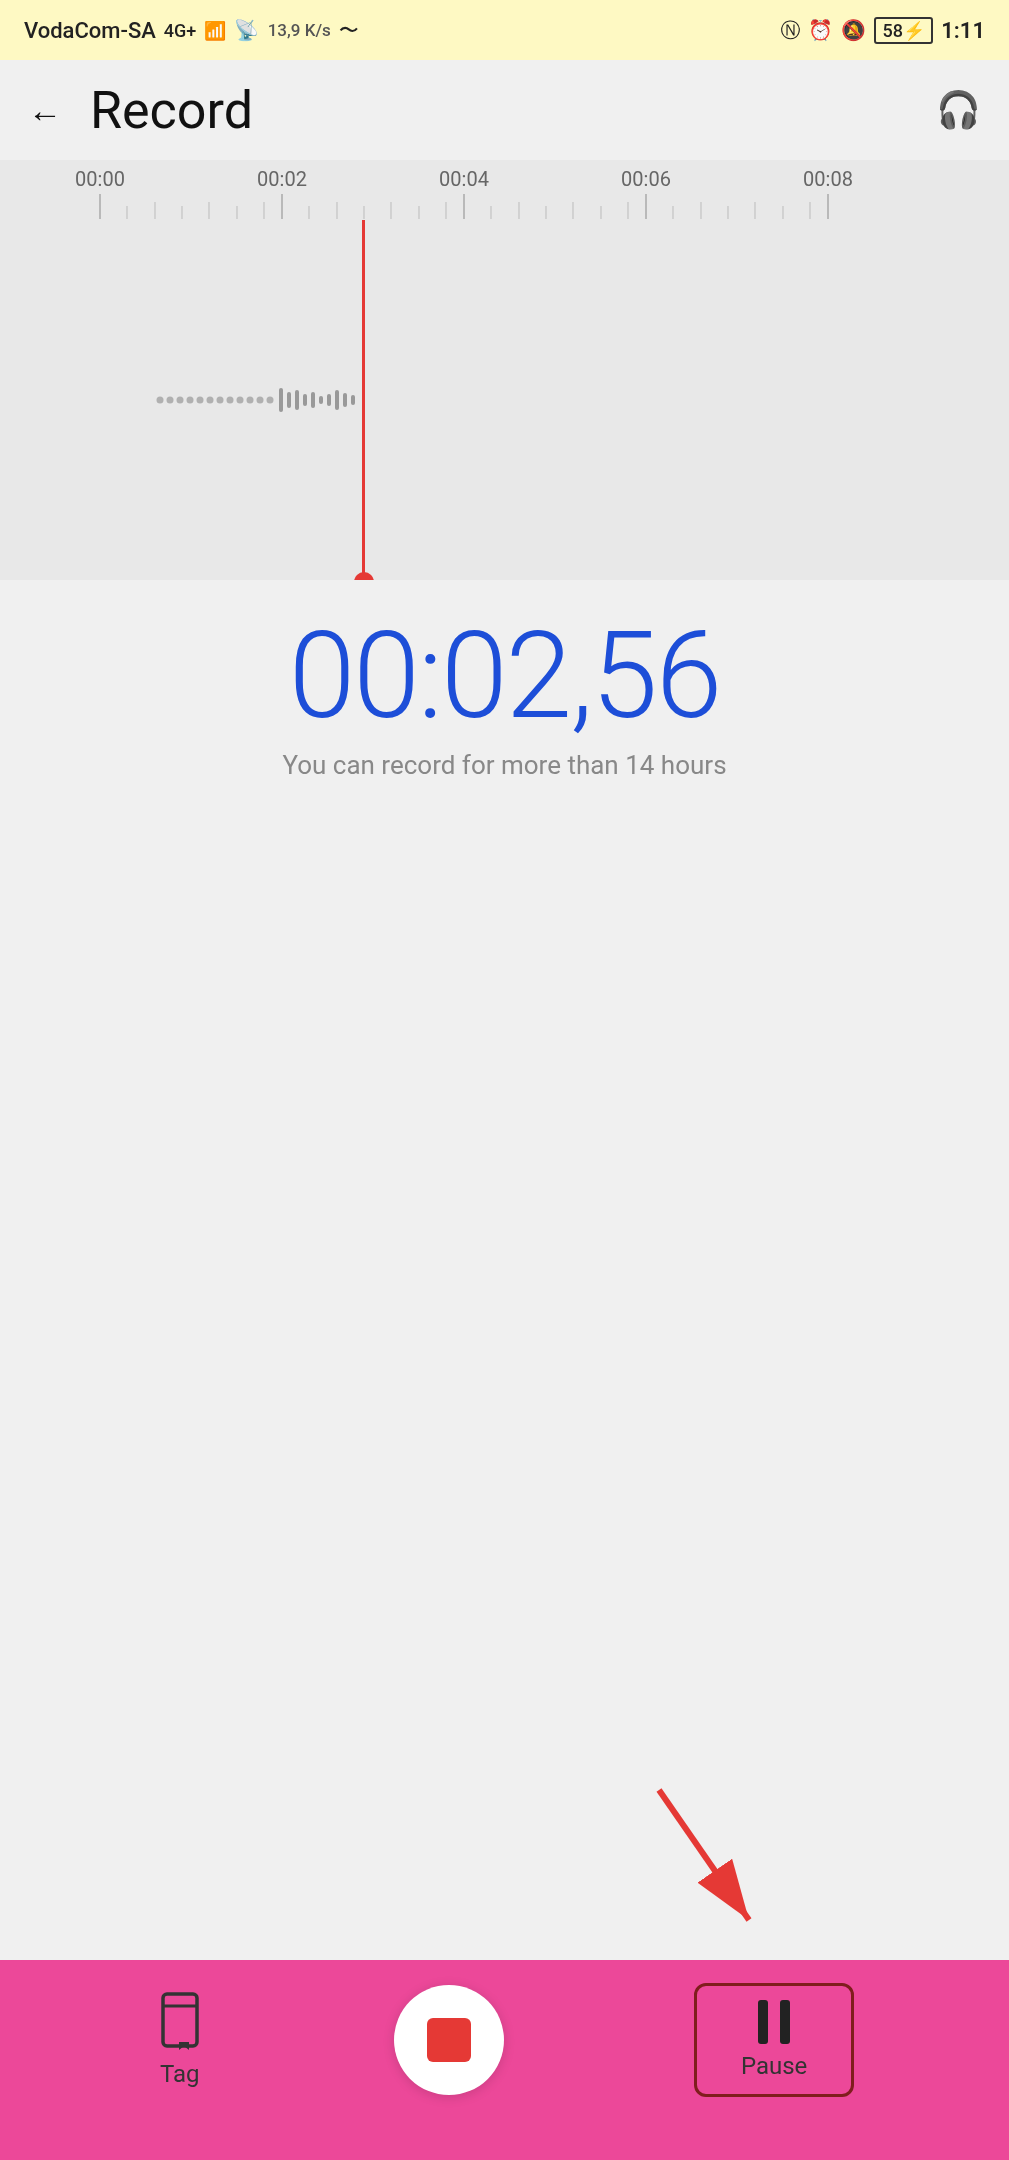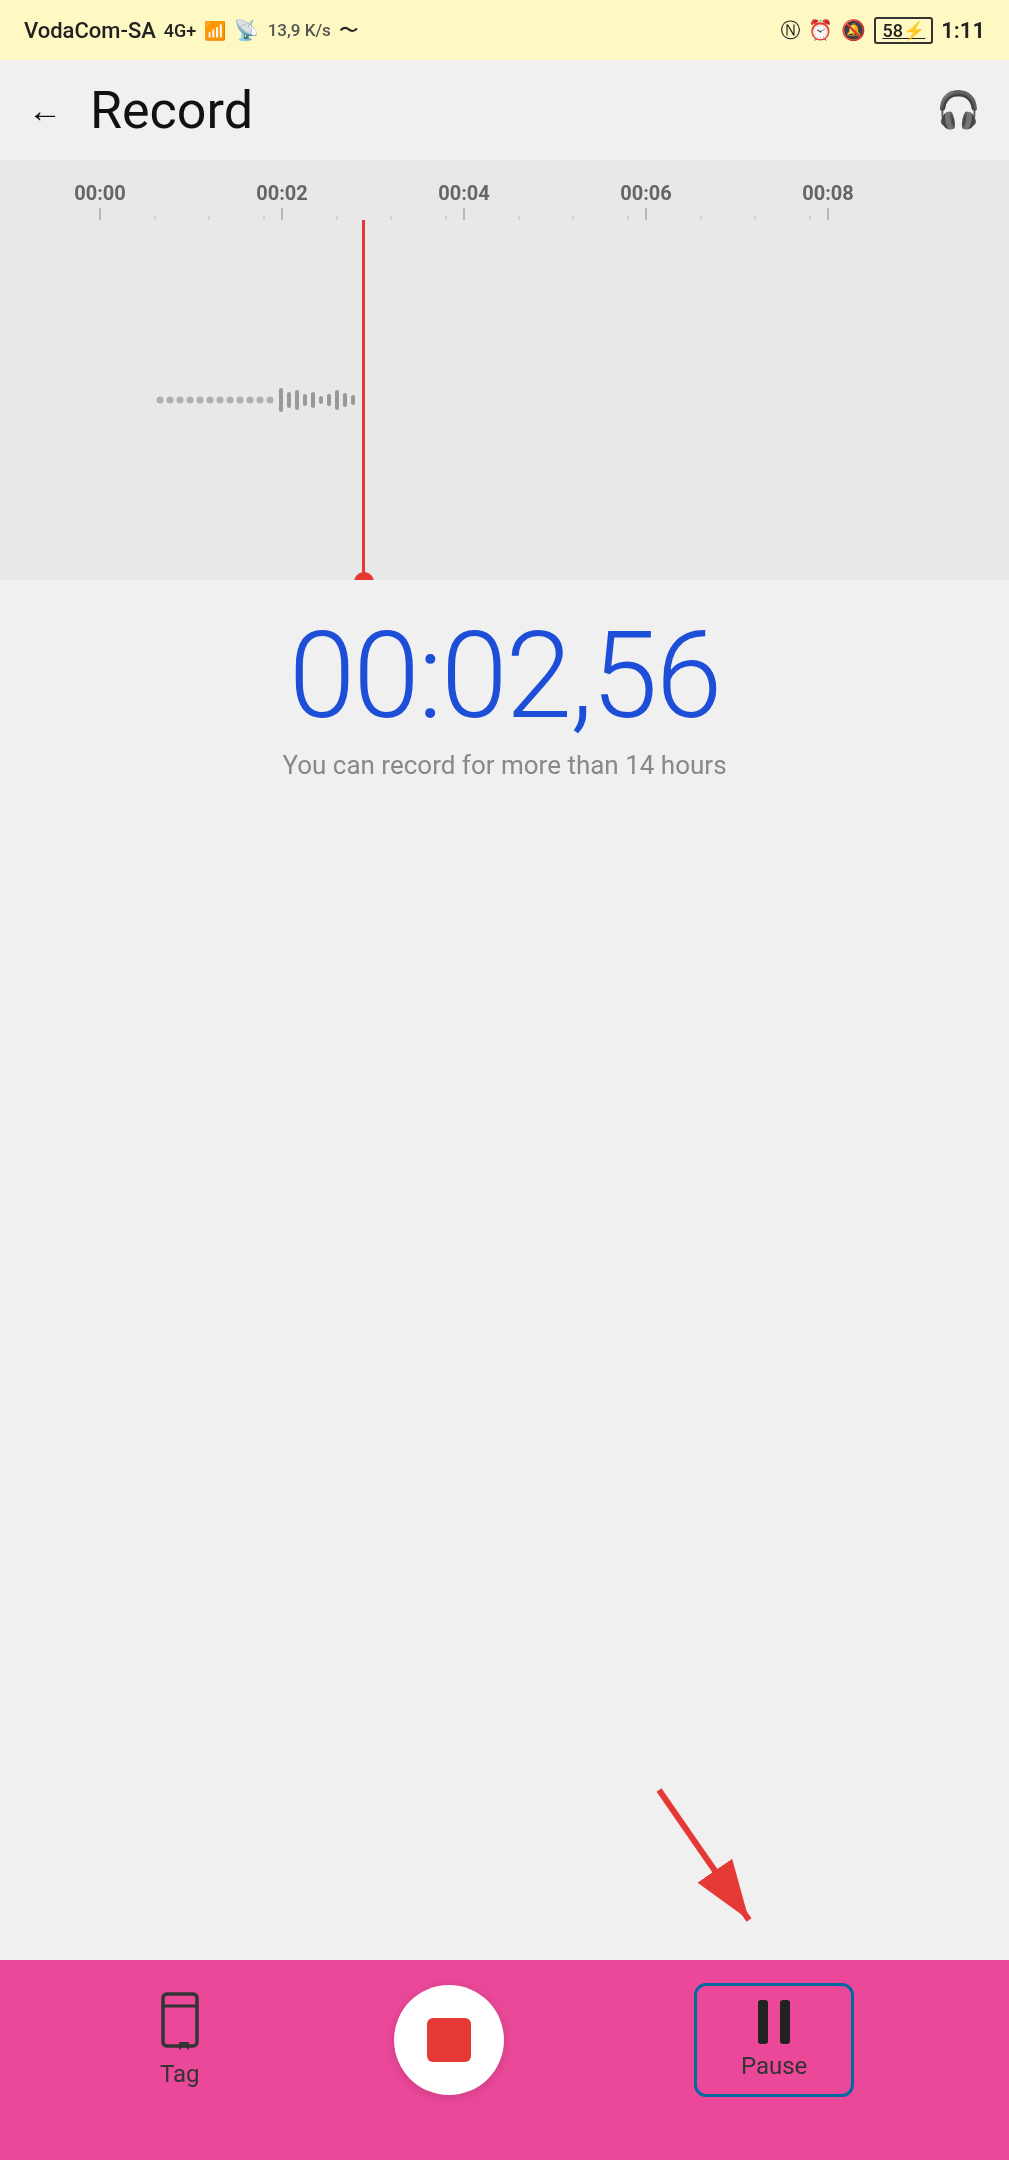--- a/index.html
+++ b/index.html
@@ -68,25 +68,24 @@
       display: flex;
       align-items: flex-start;
       padding-top: 8px;
       position: relative;
       height: 60px;
       background: #e8e8e8;
     }
 
     .ruler-labels {
       position: absolute;
-      top: 18px;
+      top: 4px;
       left: 0;
       right: 0;
       height: 60px;
-      font-weight: bold;
     }
 
     .waveform-area {
       position: relative;
       height: 360px;
       background: #e8e8e8;
       display: flex;
       align-items: center;
       justify-content: flex-start;
       padding-left: 0;
@@ -205,21 +204,21 @@
       background: #e53935;
       border-radius: 6px;
     }
 
     .pause-button {
       display: flex;
       flex-direction: column;
       align-items: center;
       gap: 8px;
       cursor: pointer;
-      border: 3px solid #0369a1;
+      border: 3px solid #7f1d1d;
       border-radius: 12px;
       padding: 14px 30px;
       min-width: 160px;
     }
 
     .pause-icon {
       display: flex;
       gap: 12px;
       align-items: center;
     }
@@ -250,21 +249,21 @@
     <span style="font-size:18px;">4G+</span>
     <span style="font-size:18px;">📶</span>
     <span style="font-size:20px;">📡</span>
     <span style="font-size:17px; color:#555;">13,9 K/s</span>
     <span style="font-size:20px;">〜</span>
   </div>
   <div class="status-right">
     <span style="font-size:20px;">Ⓝ</span>
     <span style="font-size:20px;">⏰</span>
     <span style="font-size:20px;">🔕</span>
-    <span style="font-size:18px; border:2px solid #333; border-radius:3px; padding:1px 6px;text-decoration:underline;">
+    <span style="font-size:18px; border:2px solid #333; border-radius:3px; padding:1px 6px;">
       <span>58</span>⚡
     </span>
     <span style="font-weight:600;">1:11</span>
   </div>
 </div>
 
 <div class="header">
   <div class="header-left">
     <span class="back-arrow">←</span>
     <span class="header-title">Record</span>

